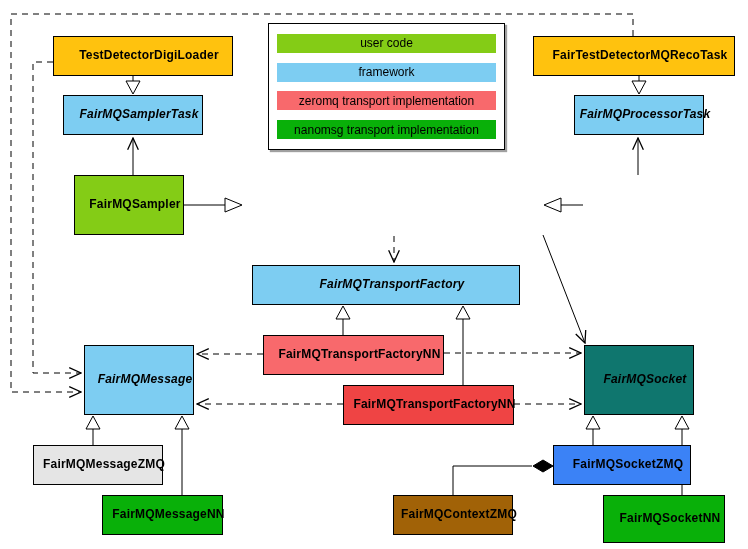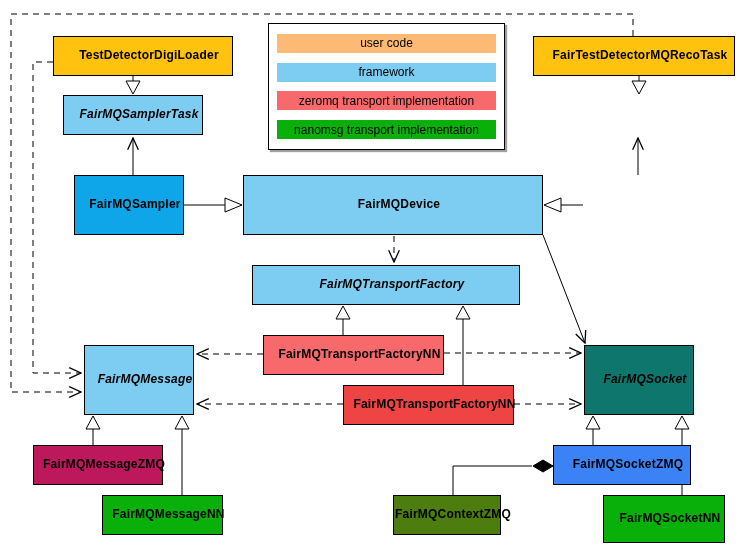--- a/index.html
+++ b/index.html
@@ -108,51 +108,51 @@
       <polygon points="682,416 675,429 689,429" fill="#fff" stroke="#000" stroke-width="1"></polygon>
     </g>
 
     <g>
       <path d="M453,495 L453,466 L532,466" stroke="#000" stroke-width="1" fill="none"></path>
       <polygon points="533,466 543,460 553,466 543,472" fill="#000" stroke="#000" stroke-width="1"></polygon>
     </g>
   </svg>
 
   <div class="legend">
-    <div class="legend-item" style="background: #fdba74;">user code</div>
+    <div class="legend-item" style="background: #84cc16;">user code</div>
     <div class="legend-item" style="background: rgb(125, 205, 242);">framework</div>
     <div class="legend-item" style="background: rgb(248, 105, 108);">zeromq transport implementation</div>
     <div class="legend-item" style="background: rgb(9, 176, 9);">nanomsg transport implementation</div>
   </div>
 
   <div class="node" style="left: 53px; top: 36px; width: 180px; height: 40px; background: rgb(255, 194, 14);">TestDetectorDigiLoader</div>
 
   <div class="node" style="left: 533px; top: 36px; width: 202px; height: 40px; background: rgb(255, 194, 14);">FairTestDetectorMQRecoTask</div>
 
   <div class="node abstract" style="left: 63px; top: 95px; width: 140px; height: 40px; background: rgb(125, 205, 242);">FairMQSamplerTask</div>
 
+  <div class="node abstract" style="left: 574px; top: 95px; width: 130px; height: 40px; background: rgb(125, 205, 242);">FairMQProcessorTask</div>
 
-  <div class="node" style="left: 74px; top: 175px; width: 110px; height: 60px; background: #0ea5e9;">FairMQSampler</div>
+  <div class="node" style="left: 74px; top: 175px; width: 110px; height: 60px; background: #84cc16;">FairMQSampler</div>
 
-  <div class="node" style="left: 243px; top: 175px; width: 300px; height: 60px; background: rgb(125, 205, 242);">FairMQDevice</div>
 
 
   <div class="node abstract" style="left: 252px; top: 265px; width: 268px; height: 40px; background: rgb(125, 205, 242);">FairMQTransportFactory</div>
 
   <div class="node" style="left: 263px; top: 335px; width: 181px; height: 40px; background: rgb(248, 105, 108);">FairMQTransportFactoryNN</div>
 
   <div class="node" style="left: 343px; top: 385px; width: 171px; height: 40px; background: #ef4444;">FairMQTransportFactoryNN</div>
 
   <div class="node abstract" style="left: 84px; top: 345px; width: 110px; height: 70px; background: rgb(125, 205, 242);">FairMQMessage</div>
 
   <div class="node abstract" style="left: 584px; top: 345px; width: 110px; height: 70px; background: #0f766e;">FairMQSocket</div>
 
-  <div class="node" style="left: 33px; top: 445px; width: 130px; height: 40px; background: #be185d;">FairMQMessageZMQ</div>
+  <div class="node" style="left: 33px; top: 445px; width: 130px; height: 40px; background: #e5e5e5;">FairMQMessageZMQ</div>
 
   <div class="node" style="left: 102px; top: 495px; width: 121px; height: 40px; background: rgb(9, 176, 9);">FairMQMessageNN</div>
 
   <div class="node" style="left: 553px; top: 445px; width: 138px; height: 40px; background: #3b82f6;">FairMQSocketZMQ</div>
 
   <div class="node" style="left: 603px; top: 495px; width: 122px; height: 48px; background: rgb(9, 176, 9);">FairMQSocketNN</div>
 
-  <div class="node" style="left: 393px; top: 495px; width: 108px; height: 40px; background: #4d7c0f;">FairMQContextZMQ</div>
+  <div class="node" style="left: 393px; top: 495px; width: 120px; height: 40px; background: #a16207;">FairMQContextZMQ</div>
 
 </div>
 
 </body></html>

